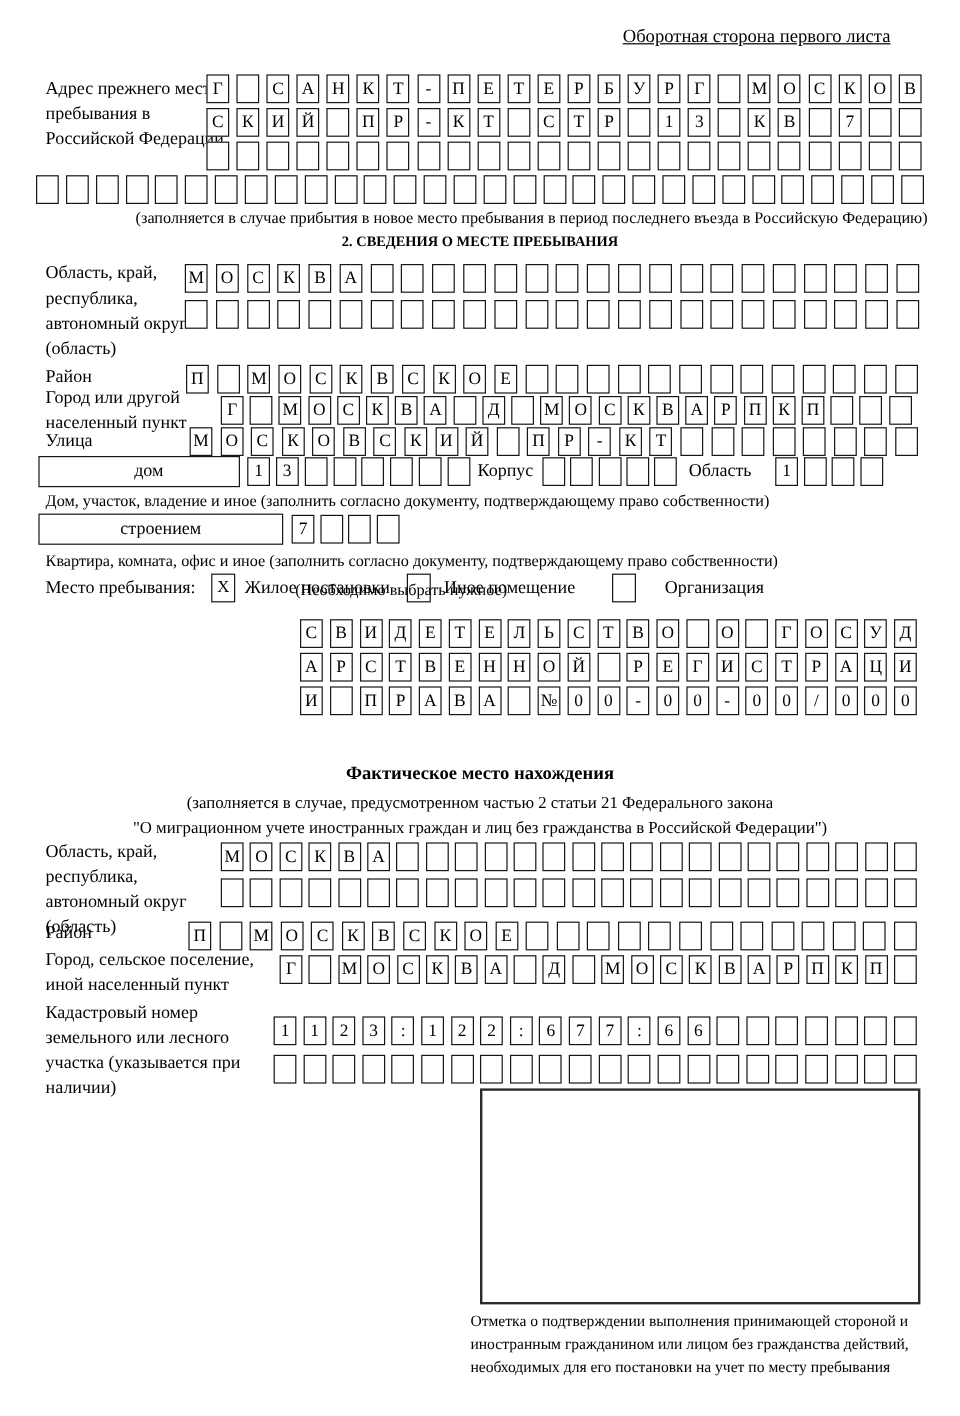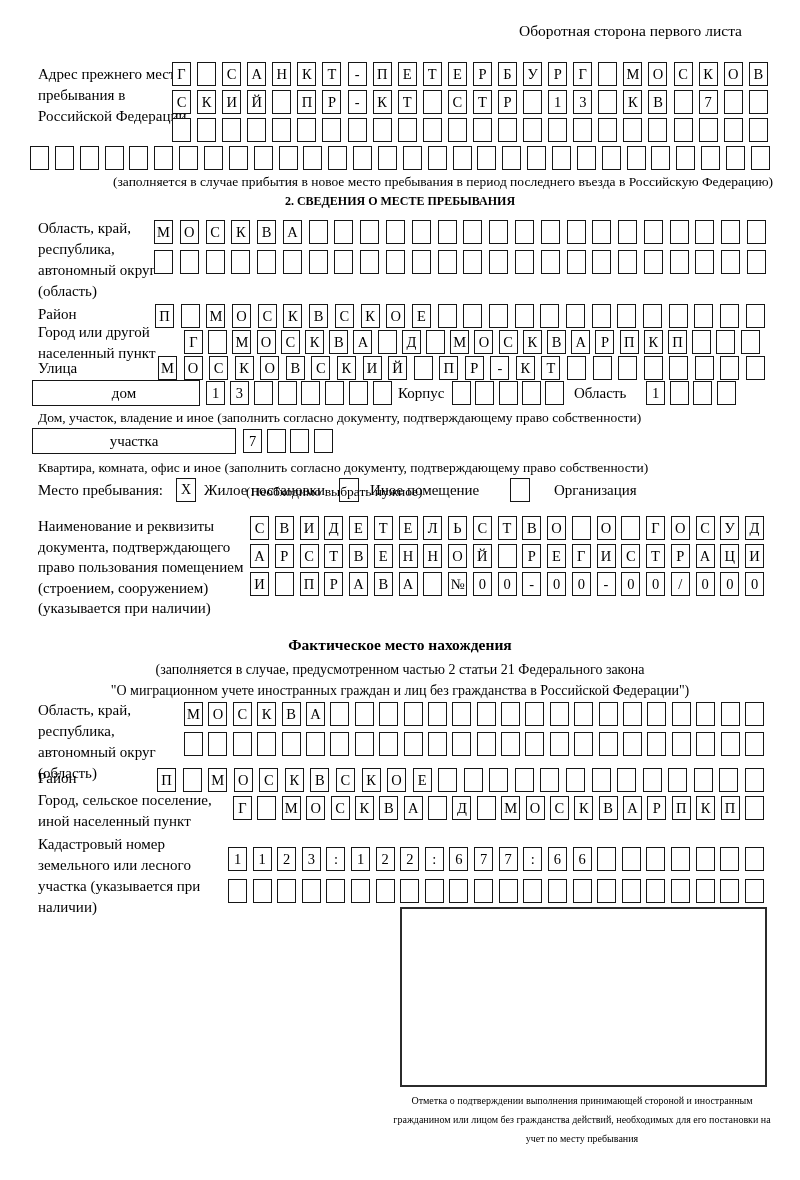--- a/index.html
+++ b/index.html
@@ -27,28 +27,28 @@
     display:flex; align-items:center; justify-content:center;
     font-size:15px;
   }
   .cb {
     position:absolute; width:20px; height:24px; box-sizing:border-box;
     border:1.6px solid #161616; background:#fff;
     display:flex; align-items:center; justify-content:center;
     font-size:14px;
   }
   .stamp-box { position:absolute; border:2px solid #2b2b2b; background:#fff; }
-  .caption { position:absolute; text-align:center; font-size:10px; line-height:19px; }
+  .caption { position:absolute; text-align:left; font-size:13px; line-height:19px; }
 </style>
 </head>
 <body>
 
 <div class="page">
 
-  <div class="abs" style="top:22px; right:58px; font-size:15.5px;">Оборотная сторона первого листа</div>
+  <div class="abs" style="top:22px; right:58px; font-size:15.5px;text-decoration:underline;">Оборотная сторона первого листа</div>
 
   <div class="lbl" style="left:38px; top:64px; width:150px;">Адрес прежнего места пребывания в Российской Федерации</div>
   <div class="cells" style="left:172px; top:62px;  width:596px;">
       <span class="cell">Г</span>
       <span class="cell"></span>
       <span class="cell">С</span>
       <span class="cell">А</span>
       <span class="cell">Н</span>
       <span class="cell">К</span>
       <span class="cell">Т</span>
@@ -317,39 +317,38 @@
     </div>
   <div class="lbl" style="left:574px; top:383px;">Область</div>
   <div class="cells" style="left:646px; top:381px; width:90px;">
       <span class="cell">1</span>
       <span class="cell"></span>
       <span class="cell"></span>
       <span class="cell"></span>
     </div>
   <div class="note" style="left:38px; top:409px;">Дом, участок, владение и иное (заполнить согласно документу, подтверждающему право собственности)</div>
 
-  <div class="wbox" style="left:32px; top:428px; width:204px;">участка</div>
+  <div class="wbox" style="left:32px; top:428px; width:204px;">строением</div>
   <div class="cells" style="left:243px; top:429px; width:90px;">
       <span class="cell">7</span>
       <span class="cell"></span>
       <span class="cell"></span>
       <span class="cell"></span>
     </div>
   <div class="note" style="left:38px; top:459px;">Квартира, комната, офис и иное (заполнить согласно документу, подтверждающему право собственности)</div>
 
   <div class="lbl" style="left:38px; top:480px;">Место пребывания:</div>
   <div class="cb" style="left:176px; top:478px;">X</div>
   <div class="lbl" style="left:204px; top:480px;">Жилое постановки</div>
   <div class="cb" style="left:339px; top:478px;"></div>
   <div class="lbl" style="left:370px; top:480px;">Иное помещение</div>
   <div class="cb" style="left:510px; top:478px;"></div>
   <div class="lbl" style="left:554px; top:480px;">Организация</div>
   <div class="note" style="left:246px; top:483px;">(Необходимо выбрать нужное)</div>
 
-  <div class="lbl" style="left:38px; top:516px; width:212px; line-height:20.5px;">Наименование и реквизиты документа, подтверждающего право пользования помещением (строением, сооружением) (указывается при наличии)</div>
   <div class="cells" style="left:250px; top:516px; width:514px;">
       <span class="cell">С</span>
       <span class="cell">В</span>
       <span class="cell">И</span>
       <span class="cell">Д</span>
       <span class="cell">Е</span>
       <span class="cell">Т</span>
       <span class="cell">Е</span>
       <span class="cell">Л</span>
       <span class="cell">Ь</span>

